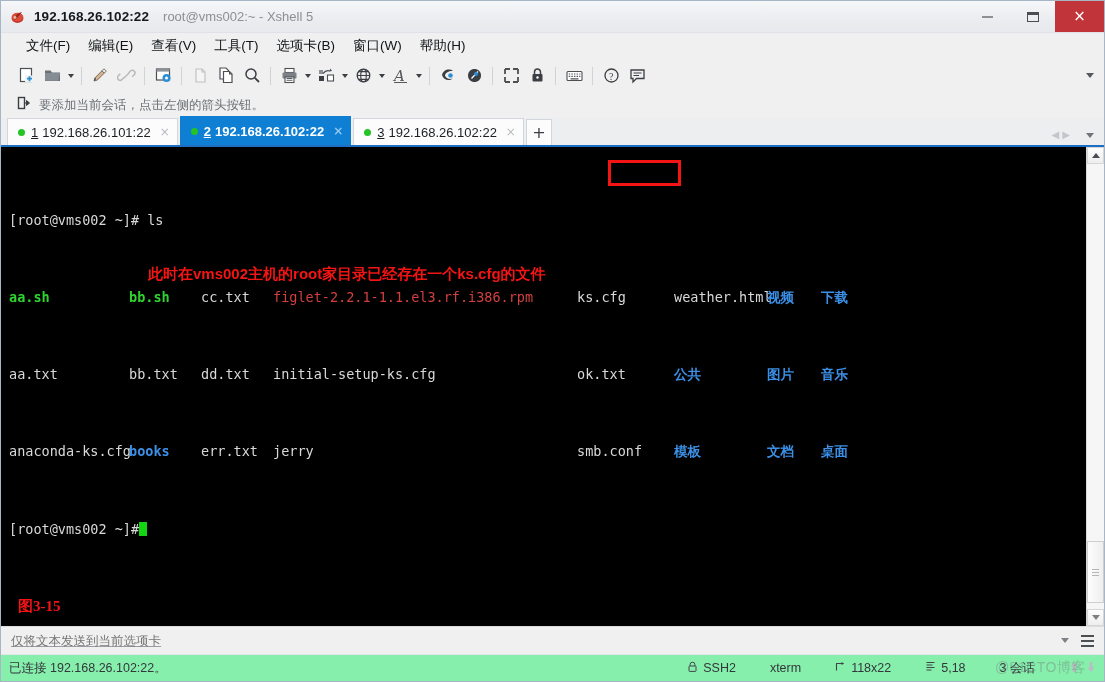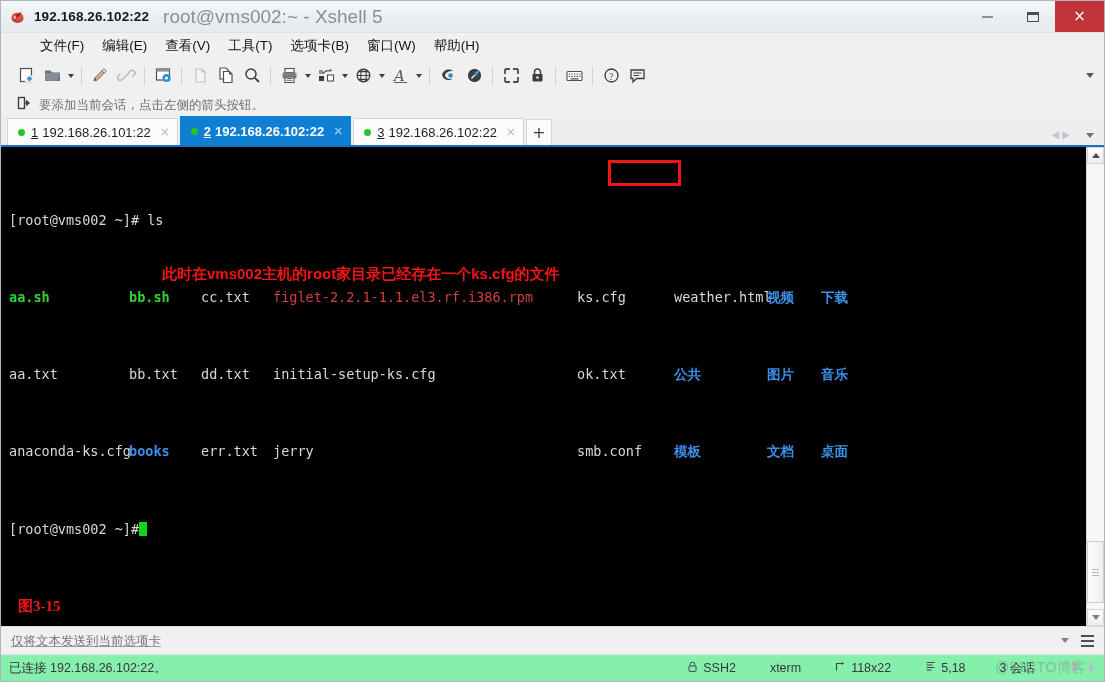--- a/index.html
+++ b/index.html
@@ -41,21 +41,21 @@
     position: relative;
     flex: 0 0 auto;
   }
   .title-main {
     font-size: 13.5px;
     font-weight: bold;
     color: #14191f;
     letter-spacing: 0.1px;
   }
   .title-sub {
-    font-size: 19px;
+    font-size: 13px;
     color: #8c8f93;
     margin-left: 14px;
   }
   .win-controls {
     margin-left: auto;
     display: flex;
     height: 31px;
     align-items: stretch;
   }
   .win-btn {
@@ -80,21 +80,21 @@
   }
   .close-glyph {
     color: #fff; font-size: 15px; line-height: 1; font-family: "DejaVu Sans", sans-serif;
   }
 
   
   .menubar {
     height: 26px;
     display: flex;
     align-items: center;
-    padding-left: 30px;
+    padding-left: 16px;
     background: #f0f0f0;
     flex: 0 0 auto;
   }
   .menu-item {
     font-size: 13.5px;
     color: #111417;
     padding: 2px 9px;
     cursor: default;
     white-space: nowrap;
   }
@@ -681,21 +681,21 @@
       <div class="t-line"><span class="col c-white" style="width:120px">aa.txt</span><span class="col c-white" style="width:72px">bb.txt</span><span class="col c-white" style="width:72px">dd.txt</span><span class="col c-white" style="width:304px">initial-setup-ks.cfg</span><span class="col c-white" style="width:97px">ok.txt</span><span class="col c-blue" style="width:93px">公共</span><span class="col c-blue" style="width:54px">图片</span><span class="col c-blue">音乐</span></div>
 
       <div class="t-line"><span class="col c-white" style="width:120px">anaconda-ks.cfg</span><span class="col c-blue" style="width:72px">books</span><span class="col c-white" style="width:72px">err.txt</span><span class="col c-white" style="width:304px">jerry</span><span class="col c-white" style="width:97px">smb.conf</span><span class="col c-blue" style="width:93px">模板</span><span class="col c-blue" style="width:54px">文档</span><span class="col c-blue">桌面</span></div>
 
       <div class="t-line"><span class="c-white">[root@vms002 ~]#</span><span class="cursor"></span></div>
 
       
       <div class="hl-box" style="left:607px; top:13px; width:73px; height:26px;"></div>
 
       
-      <div class="annot-red" style="left:161px; top:117px;">此时在vms002主机的root家目录已经存在一个ks.cfg的文件</div>
+      <div class="annot-red" style="left:147px; top:117px;">此时在vms002主机的root家目录已经存在一个ks.cfg的文件</div>
 
       
       <div class="fig-label">图3-15</div>
     </div>
 
     <div class="term-scroll">
       <div class="sb-btn sb-up"></div>
       <div class="sb-track">
         <div class="sb-thumb">
           <div class="sb-grip">

